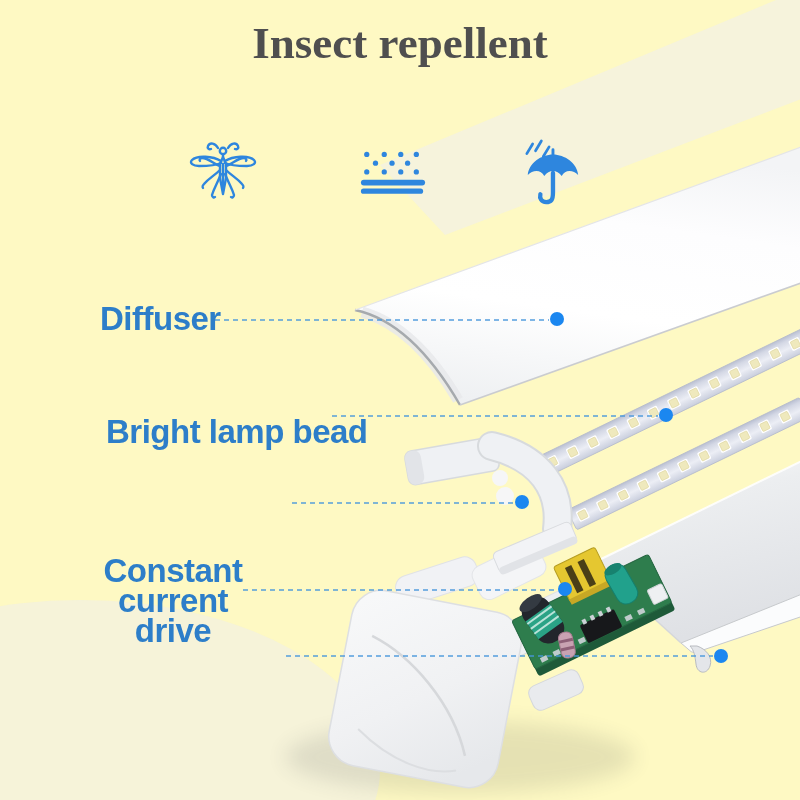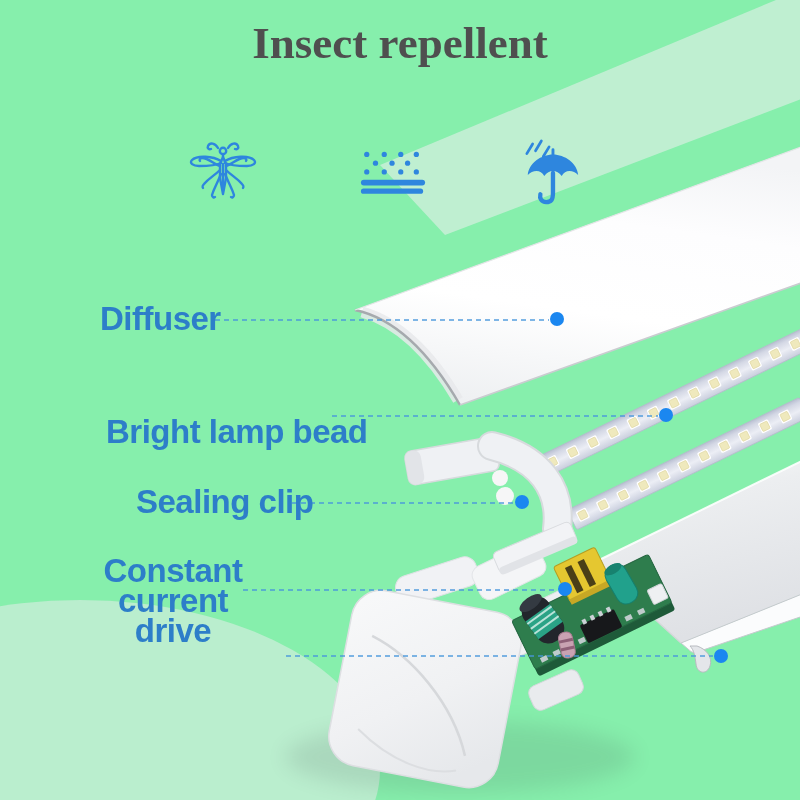--- a/index.html
+++ b/index.html
@@ -1,16 +1,16 @@
 <!DOCTYPE html>
 <html><head>
 <meta charset="utf-8">
 <style>
   html,body{margin:0;padding:0;background:#e9e9eb;}
-  .stage{position:relative;width:800px;height:800px;background:#86efac;overflow:hidden;
+  .stage{position:relative;width:800px;height:800px;background:#fef9c3;overflow:hidden;
          font-family:"Liberation Sans",sans-serif;}
   .scene{position:absolute;left:0;top:0;width:800px;height:800px;}
   .title{position:absolute;top:18px;left:0;width:800px;text-align:center;
          font-family:"Liberation Serif",serif;font-weight:bold;color:#4f4f4f;
          font-size:45px;line-height:51px;letter-spacing:0px;}
   .icon{position:absolute;}
   .part-label{position:absolute;font-weight:bold;font-size:33px;line-height:30px;
               color:#2d7ec9;letter-spacing:-0.5px;white-space:pre-line;}
   #label-diffuser{left:100px;top:304px;}
   #label-bead{left:106px;top:417px;}
@@ -259,17 +259,16 @@
         <path d="M21,2 L15,12"></path>
         <path d="M29,8 L23,18"></path>
     </g>
     <path d="M33,11 V17" stroke="#2e86de" stroke-width="3" stroke-linecap="round"></path>
     <path d="M33,16 C45,16 58,25 59,37 Q55,33 50,33 Q45,33 42,38 Q38,33 33,33 Q28,33 24,38 Q21,33 16,33 Q11,33 7,37 C8,25 21,16 33,16 Z" fill="#2e86de"></path>
     <path d="M33,35 V55 C33,63 31,65 26,65 C21,65 19,61 20,57" stroke="#2e86de" stroke-width="4.5" fill="none" stroke-linecap="round"></path>
   </svg>
 
   <div class="part-label" id="label-diffuser">Diffuser</div>
   <div class="part-label" id="label-bead">Bright lamp bead</div>
-  <div class="part-label" id="label-clip">Sealing clip</div>
   <div class="part-label" id="label-drive">Constant
 current drive</div>
 
 </div>
 
 </body></html>

